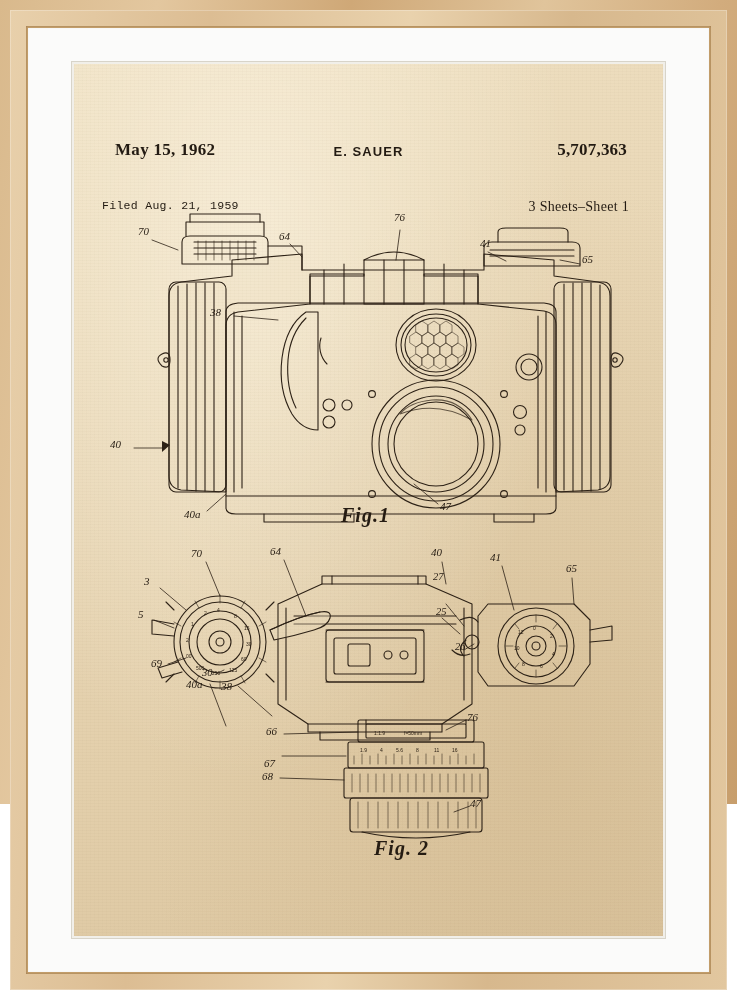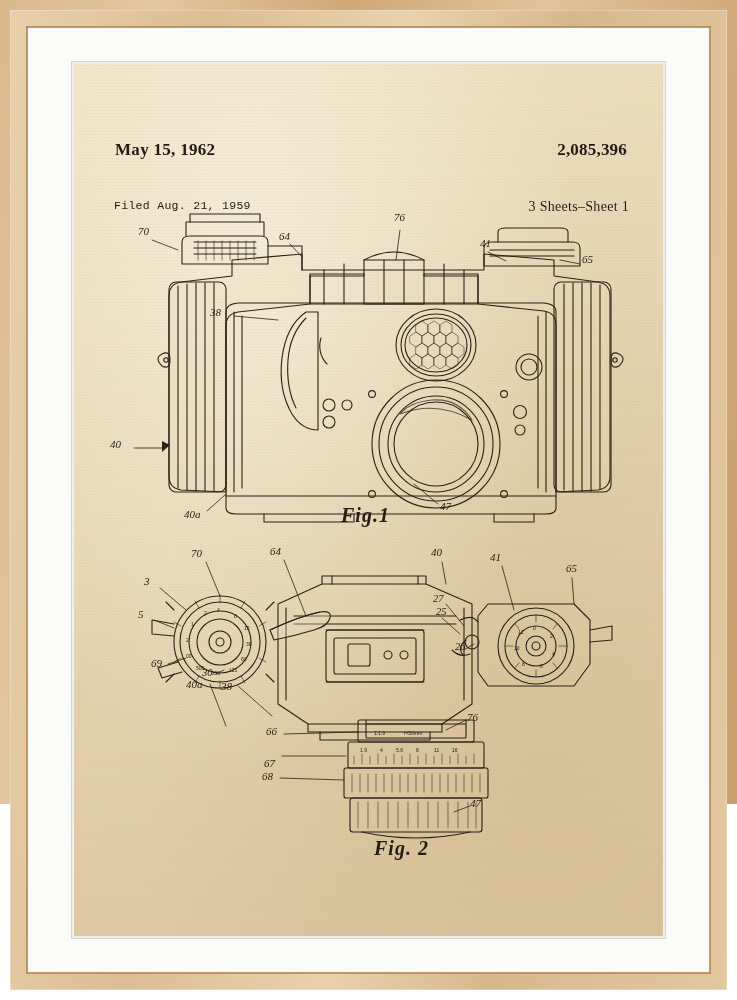--- a/index.html
+++ b/index.html
@@ -105,21 +105,21 @@
     letter-spacing: 0.2px;
   }
   #hdr-title {
     left: 0; top: 107px; width: 589px;
     text-align: center;
     font-family: "Liberation Mono", monospace;
     font-size: 11.5px;
     letter-spacing: 0.6px;
   }
   #hdr-filed {
-    left: 40px; top: 135px;
+    left: 28px; top: 135px;
     font-family: "Liberation Mono", monospace;
     font-size: 11.5px;
     letter-spacing: 0.3px;
   }
   #hdr-sheets {
     right: 34px; top: 135px;
     font-family: Liberation Serif, serif;
     font-size: 14px;
     letter-spacing: 0.3px;
   }
@@ -163,21 +163,22 @@
 
 <div id="frame-outer">
   <div id="frame-bevel"></div>
   <div id="frame-inner-edge"></div>
   <div id="mat"></div>
   <div id="mat-bevel"></div>
 
   <div id="paper">
 
     <div class="hdr" id="hdr-date">May 15, 1962</div>
-    <div class="hdr" id="hdr-patno">2,085,396</div>
+    <div class="hdr" id="hdr-inventor">E. SAUER</div>
+    <div class="hdr" id="hdr-patno">5,707,363</div>
     <div class="hdr" id="hdr-filed">Filed Aug. 21, 1959</div>
     <div class="hdr" id="hdr-sheets">3 Sheets–Sheet 1</div>
 
     <svg id="drawing" viewBox="0 0 589 872">
       <g fill="none" stroke="#2c2116" stroke-width="1.1" stroke-linejoin="round" stroke-linecap="round">
 
         <g>
 
           <path d="M95 232 L95 412 Q95 424 107 426 L152 428 L152 262 Q152 250 164 248 L236 240 L236 210 L290 210 L290 240
                    L350 240 L350 210 L404 210 L404 240 L470 247 Q482 249 482 261 L482 428 L524 426 Q536 424 536 412 L536 232
@@ -424,21 +425,21 @@
     <div class="ref" style="left:110px; top:444px;">40a</div>
     <div class="ref" style="left:366px; top:436px;">47</div>
 
     <div class="ref" style="left:117px; top:483px;">70</div>
     <div class="ref" style="left:196px; top:481px;">64</div>
     <div class="ref" style="left:357px; top:482px;">40</div>
     <div class="ref" style="left:416px; top:487px;">41</div>
     <div class="ref" style="left:492px; top:498px;">65</div>
     <div class="ref" style="left:70px;  top:511px;">3</div>
     <div class="ref" style="left:64px;  top:544px;">5</div>
-    <div class="ref sm" style="left:359px; top:529px;">27</div>
+    <div class="ref sm" style="left:359px; top:507px;">27</div>
     <div class="ref sm" style="left:362px; top:542px;">25</div>
     <div class="ref sm" style="left:381px; top:577px;">26</div>
     <div class="ref" style="left:77px;  top:593px;">69</div>
     <div class="ref sm" style="left:128px; top:603px;">30</div>
     <div class="ref" style="left:112px; top:614px;">40a</div>
     <div class="ref" style="left:147px; top:616px;">38</div>
     <div class="ref" style="left:393px; top:647px;">76</div>
     <div class="ref" style="left:192px; top:661px;">66</div>
     <div class="ref" style="left:190px; top:684px;margin-top:9px;">67</div>
     <div class="ref" style="left:188px; top:706px;">68</div>

